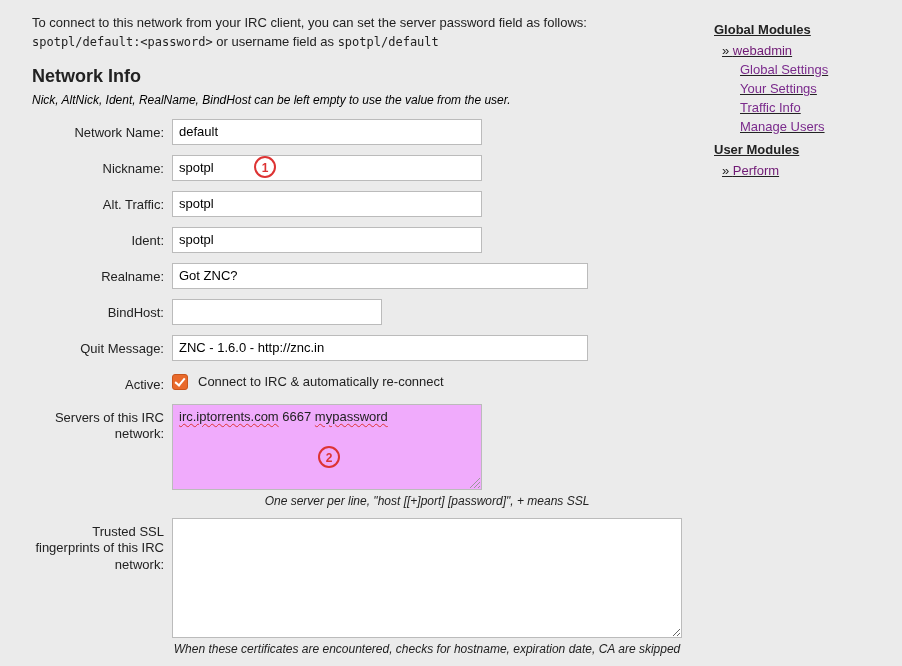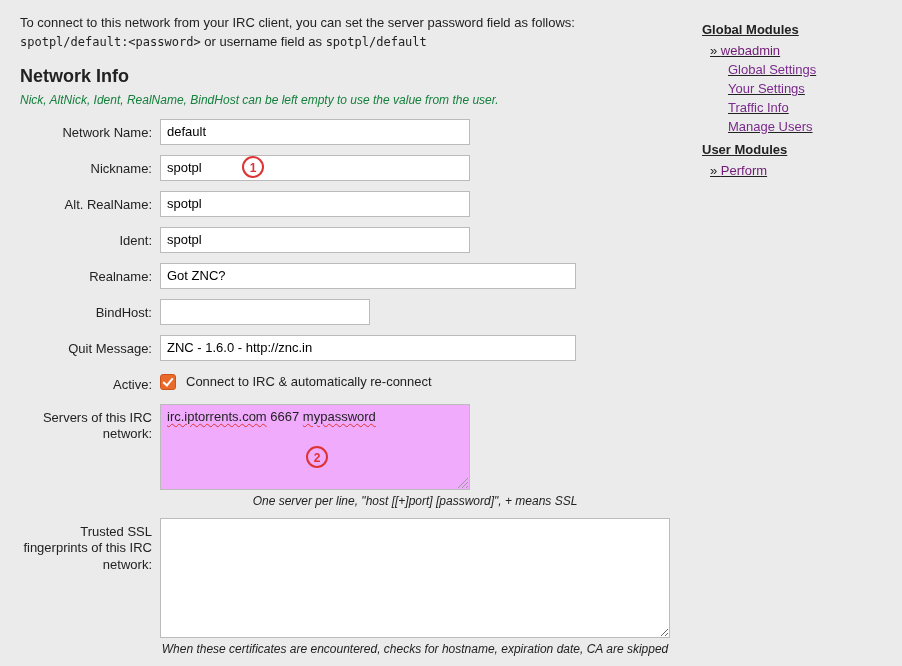--- a/index.html
+++ b/index.html
@@ -10,31 +10,32 @@
     color: #222;
     width: 902px;
     height: 666px;
     overflow: hidden;
     position: relative;
   }
   .main {
     float: left;
     width: 690px;
     padding: 14px 20px 0 20px;
+    margin-left: 12px;
   }
   .sidebar {
     float: left;
     width: 200px;
     padding: 20px 0 0 12px;
     text-decoration: underline;
   }
   .intro { font-size: 13px; line-height: 1.45; margin-bottom: 14px; }
   .mono { font-family: "DejaVu Sans Mono", monospace; font-size: 12px; }
   h2 { font-size: 18px; font-weight: bold; margin-bottom: 6px; }
-  .subnote { font-style: italic; font-size: 12px; margin-bottom: 12px; color: #15803d; }
+  .subnote { font-style: italic; font-size: 12px; margin-bottom: 12px; color: #000000; }
   .row { display: flex; align-items: flex-start; margin-bottom: 10px; }
   .row .label { width: 140px; text-align: right; padding-right: 8px; padding-top: 6px; font-size: 13px; line-height: 1.3; }
   .row .field { flex: 1; position: relative; }
   input[type=text] {
     height: 26px;
     padding: 3px 6px;
     font-family: Verdana, Arial, sans-serif;
     font-size: 13px;
     border: 1px solid #bbb;
     background: #ffffff;
@@ -116,21 +117,21 @@
 
   <div class="row">
     <div class="label">Nickname:</div>
     <div class="field">
       <input type="text" class="w-md" value="spotpl" style="">
       <span class="circ" style="left:82px; top:1px;">1</span>
     </div>
   </div>
 
   <div class="row">
-    <div class="label">Alt. RealName:</div>
+    <div class="label">Alt. Traffic:</div>
     <div class="field"><input type="text" class="w-md" value="spotpl" style=""></div>
   </div>
 
   <div class="row">
     <div class="label">Ident:</div>
     <div class="field"><input type="text" class="w-md" value="spotpl" style=""></div>
   </div>
 
   <div class="row">
     <div class="label">Realname:</div>

